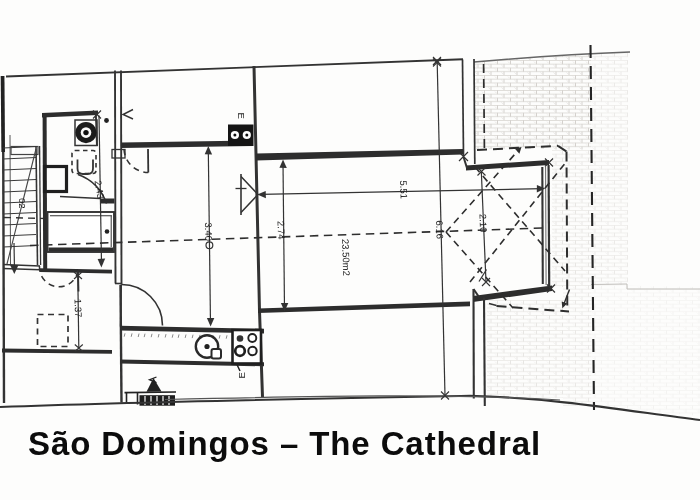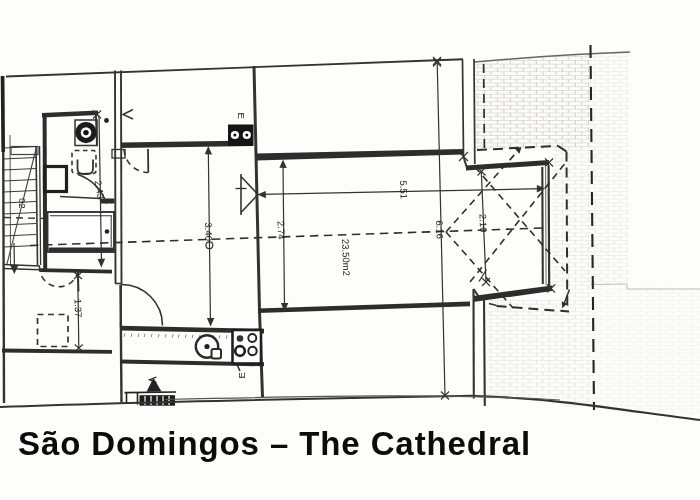--- a/index.html
+++ b/index.html
@@ -293,14 +293,14 @@
 <path d="M441,391.5 l8,8 M441,399.5 l8,-8" stroke="#333" stroke-width="1.1" fill="none"></path>
 <text class="dim" transform="translate(436,220.5) rotate(88)">6.16</text>
 
 <path d="M481.3,171 L486,282" stroke="#333" stroke-width="1.2" fill="none"></path>
 <path d="M477.5,167.5 l8,8 M477.5,175.5 l8,-8" stroke="#333" stroke-width="1.1" fill="none"></path>
 <path d="M482,278 l8,8 M482,286 l8,-8" stroke="#333" stroke-width="1.1" fill="none"></path>
 <path d="M486.5,269.5 L479,281.5" stroke="#333" stroke-width="1.3" fill="none"></path>
 <text class="dim" transform="translate(479.5,214) rotate(88)">2.10</text>
 </svg>
 
-<div style="position:absolute;left:18px;top:425px;font-size:33px;font-weight:bold;color:#0c0c0c;letter-spacing:0.9px;white-space:nowrap;">São Domingos – The Cathedral</div>
+<div style="position:absolute;left:28px;top:425px;font-size:33px;font-weight:bold;color:#0c0c0c;letter-spacing:0.9px;white-space:nowrap;">São Domingos – The Cathedral</div>
 </div>
 
 </body></html>

